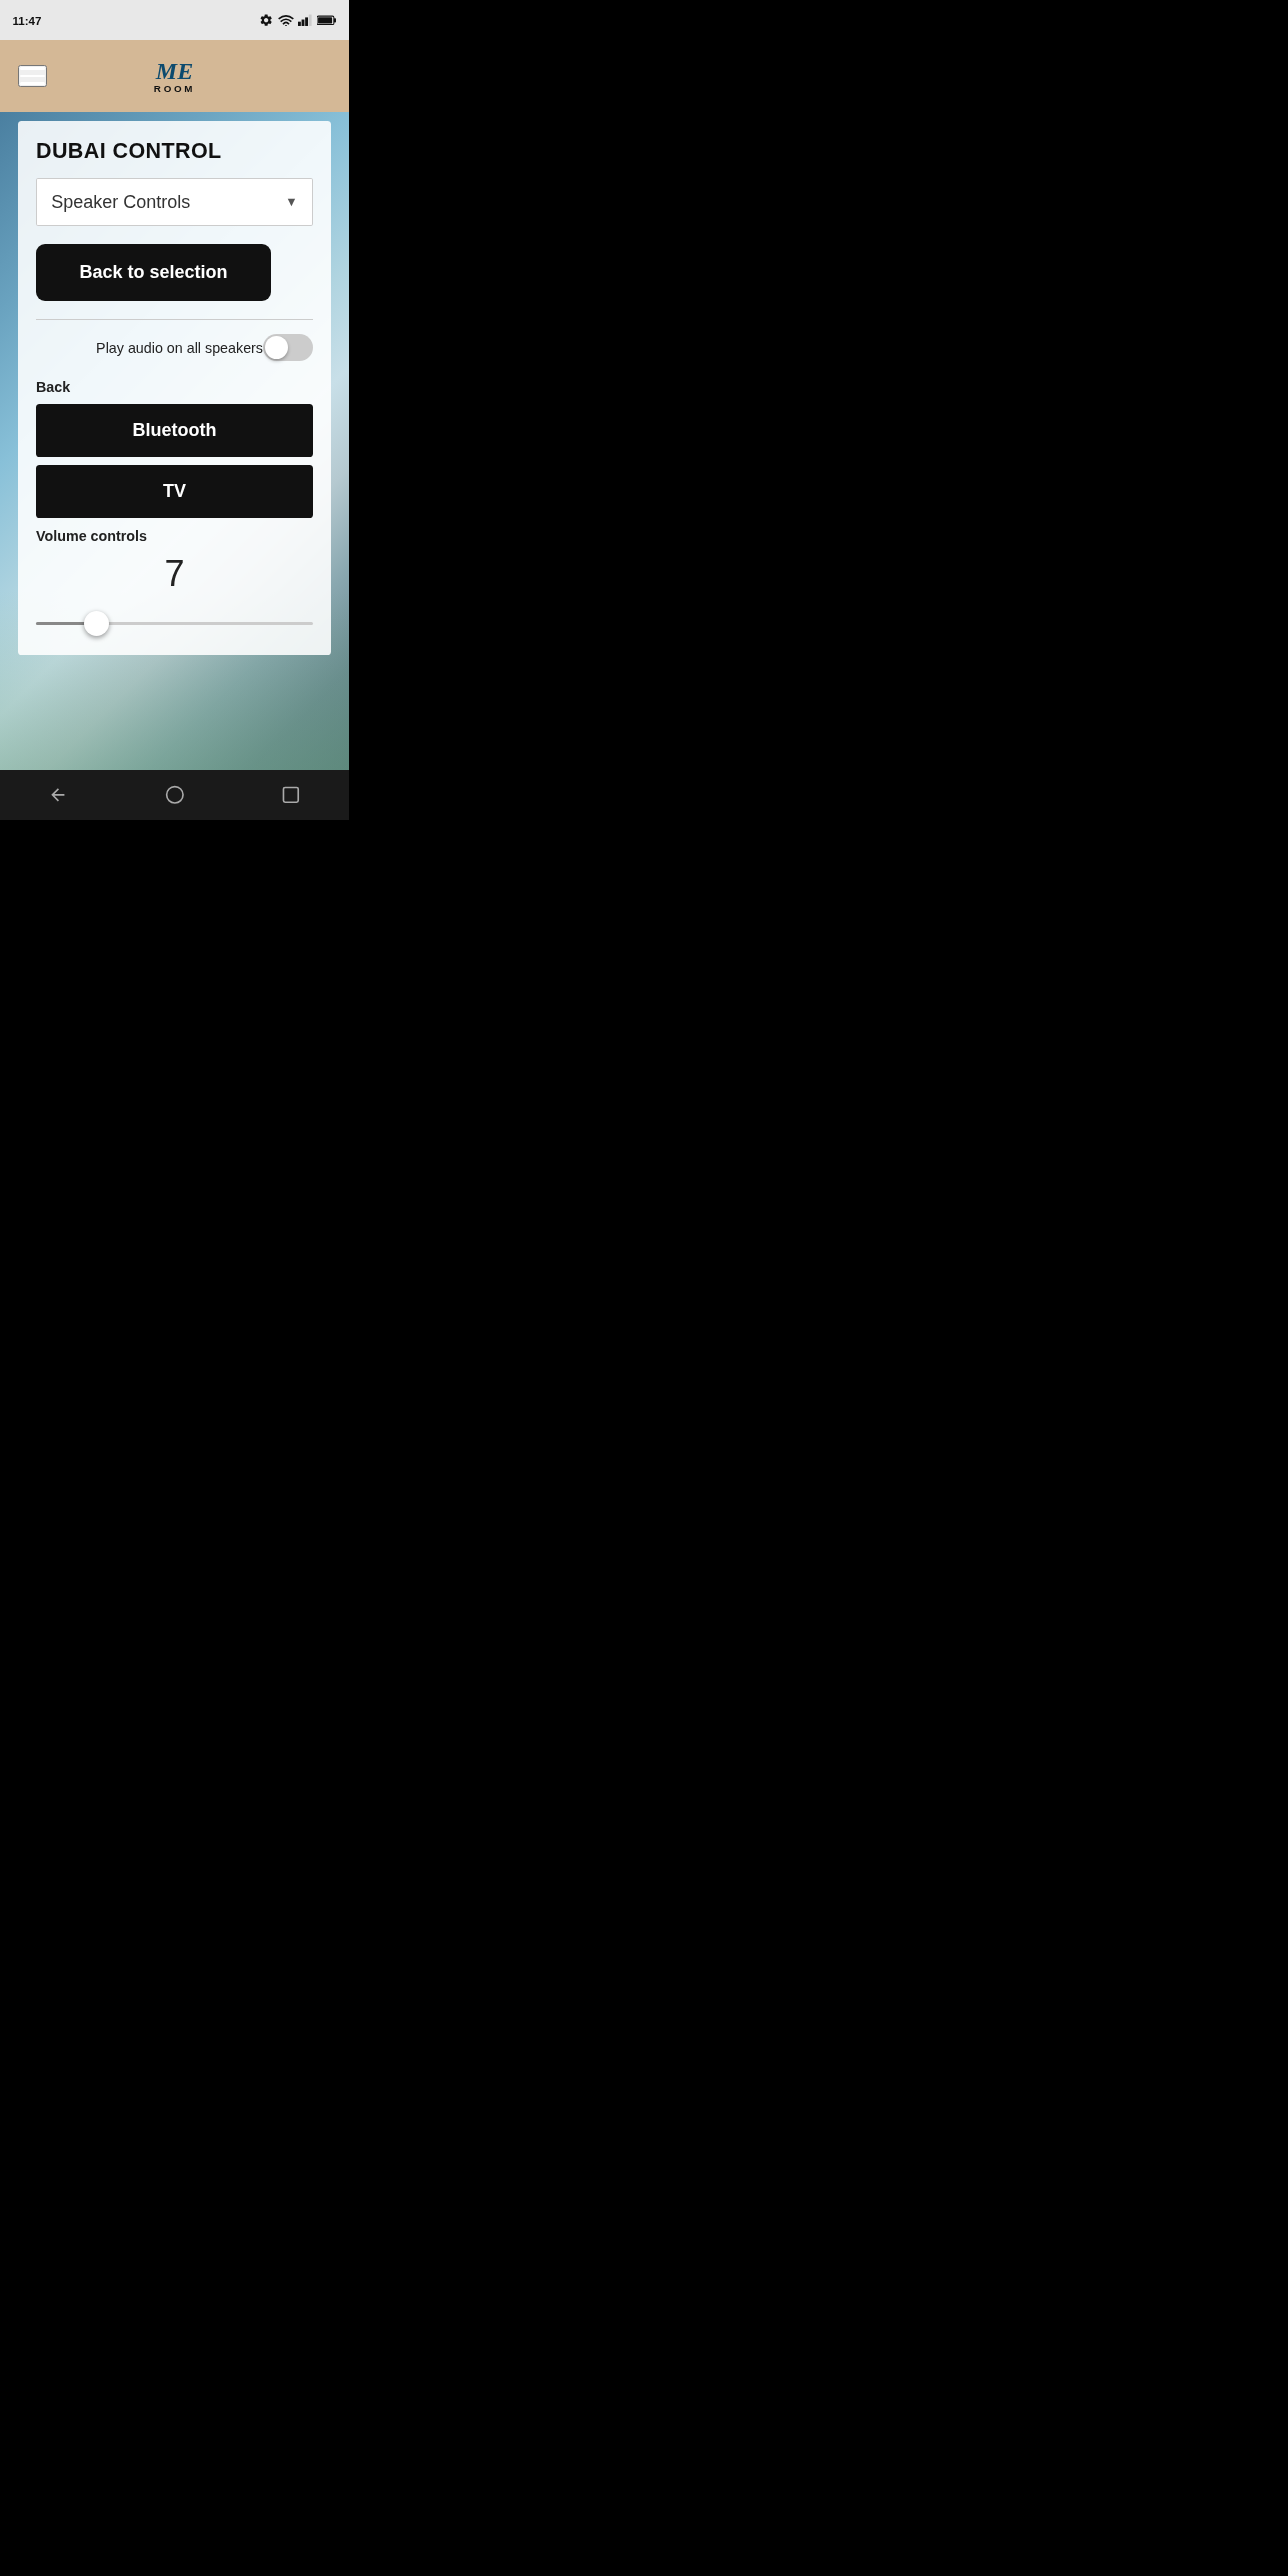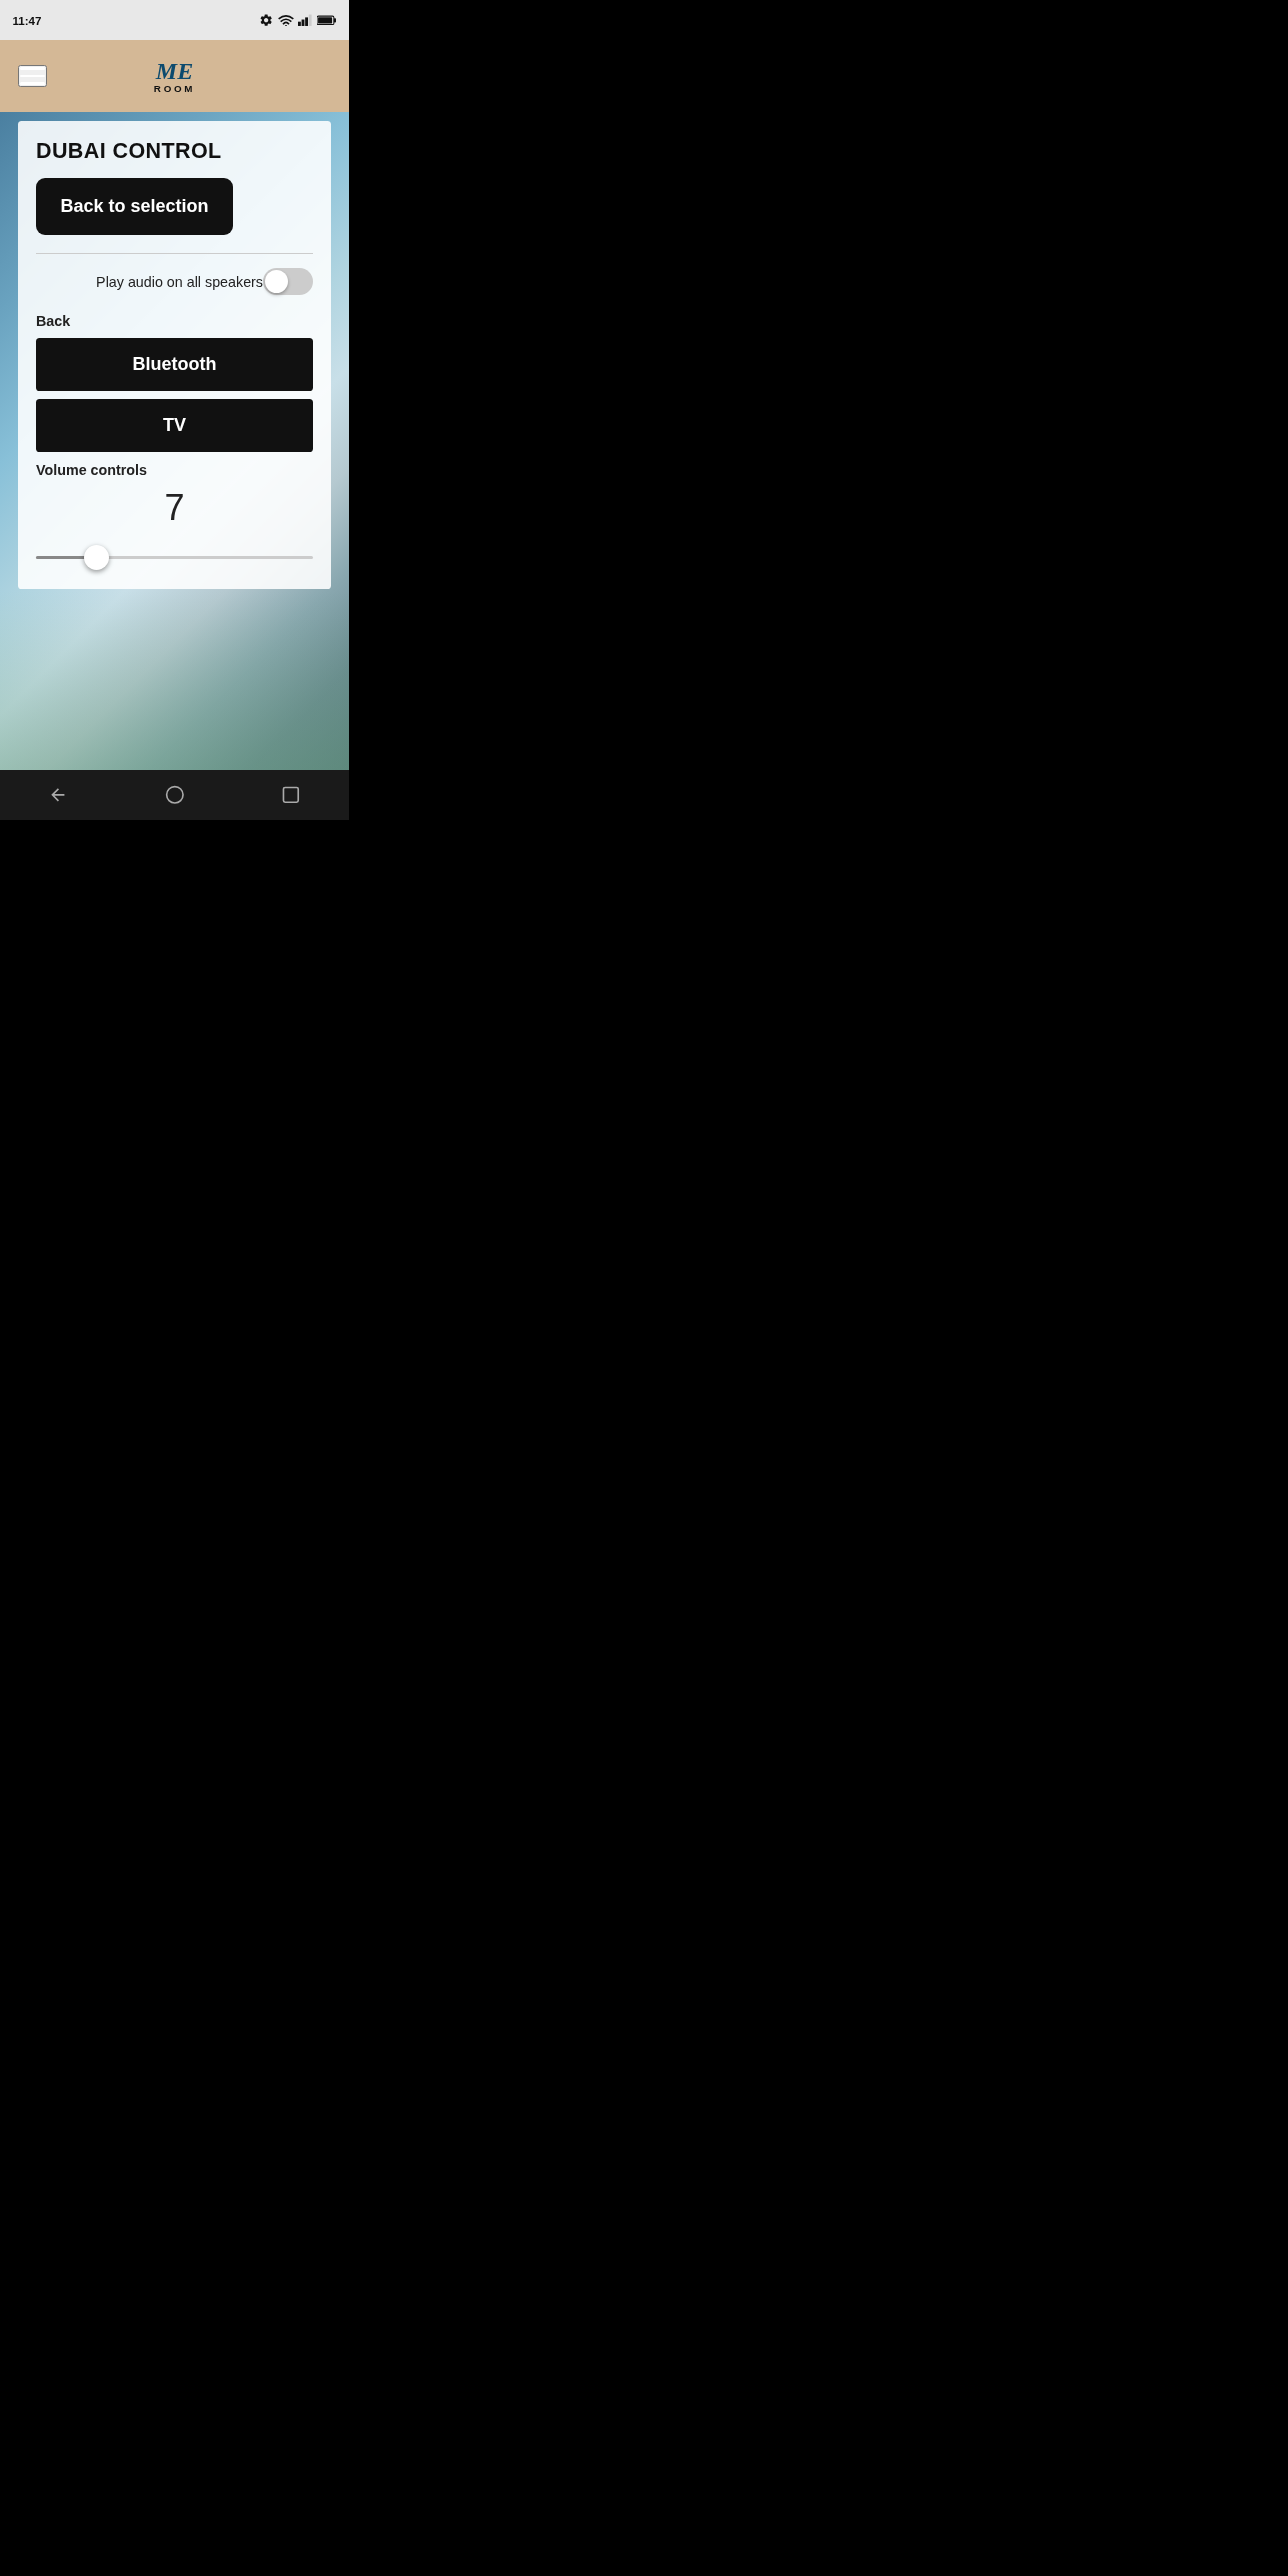--- a/index.html
+++ b/index.html
@@ -166,21 +166,21 @@
     
     .back-btn {
       background: #111;
       color: #fff;
       border: none;
       border-radius: 9px;
       padding: 18px 21.5px;
       font-size: 18px;
       font-weight: 600;
       cursor: pointer;
-      width: 197px;
+      width: 235px;
       text-align: center;
       margin-bottom: 18px;
       display: block;
     }
 
     .divider {
       height: 0.9px;
       background: #ccc;
       margin: 3.6px 0 14.3px 0;
     }
@@ -362,20 +362,24 @@
   </div>
 </div>
 
 <div class="main-area">
   <div class="bg-image"></div>
 
   <div class="card">
 
     <h1 class="room-control-title">DUBAI CONTROL</h1>
 
+    <div class="dropdown-container">
+      <span class="dropdown-label">Speaker Controls</span>
+      <span class="dropdown-arrow">▼</span>
+    </div>
 
     <button class="back-btn">Back to selection</button>
 
     <div class="divider"></div>
 
     <div class="toggle-row">
       <span class="toggle-label">Play audio on all speakers</span>
       <div class="toggle-switch"></div>
     </div>
 

